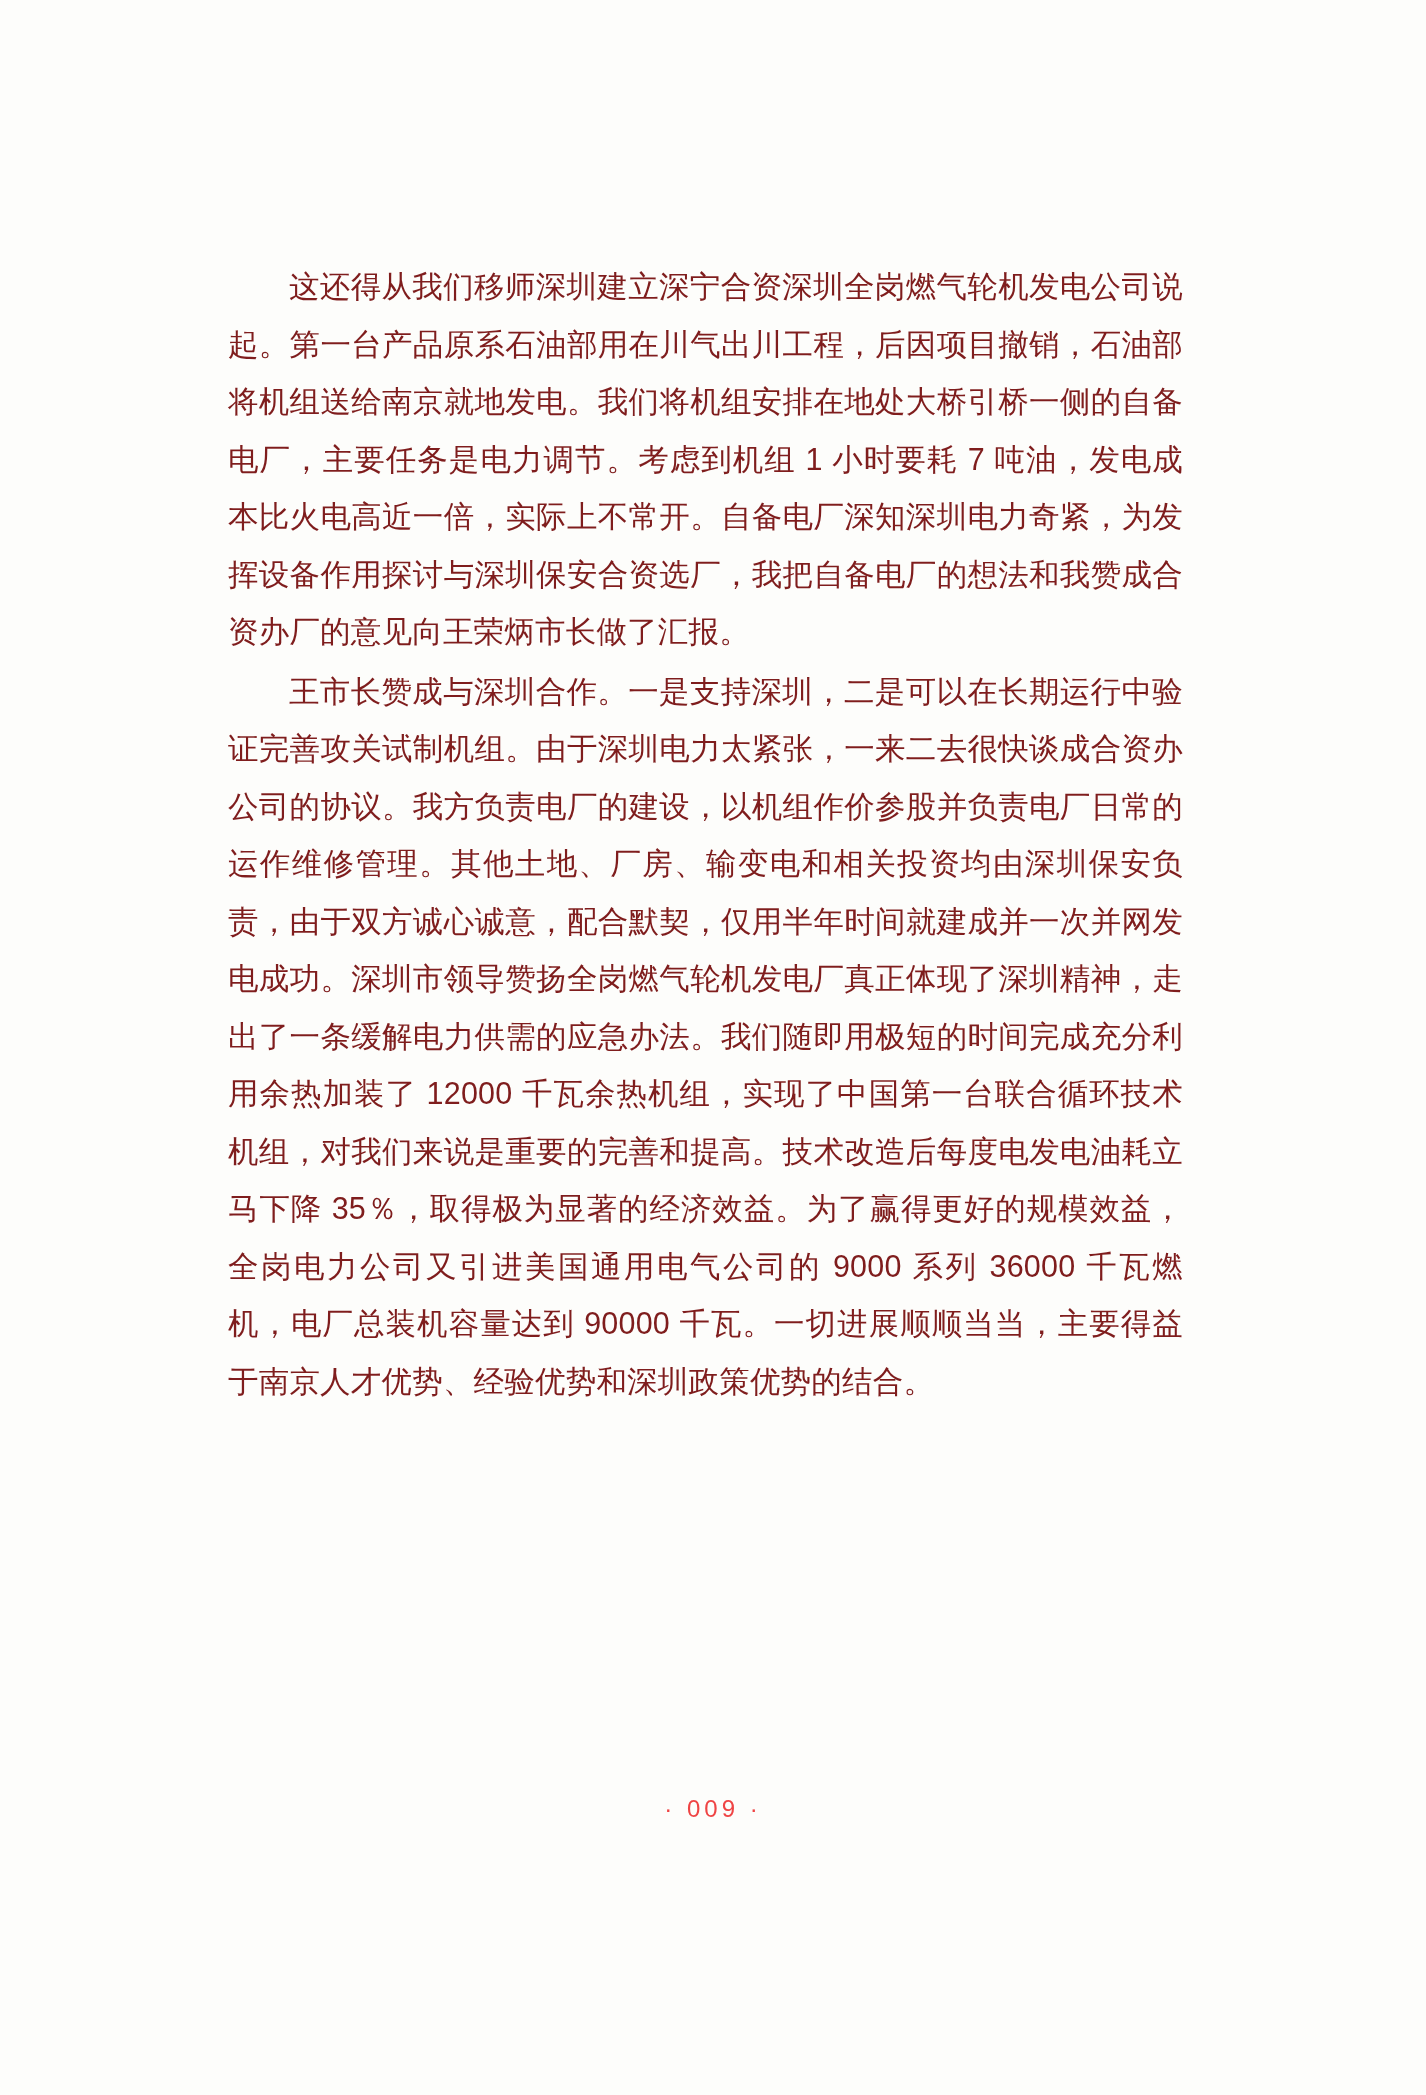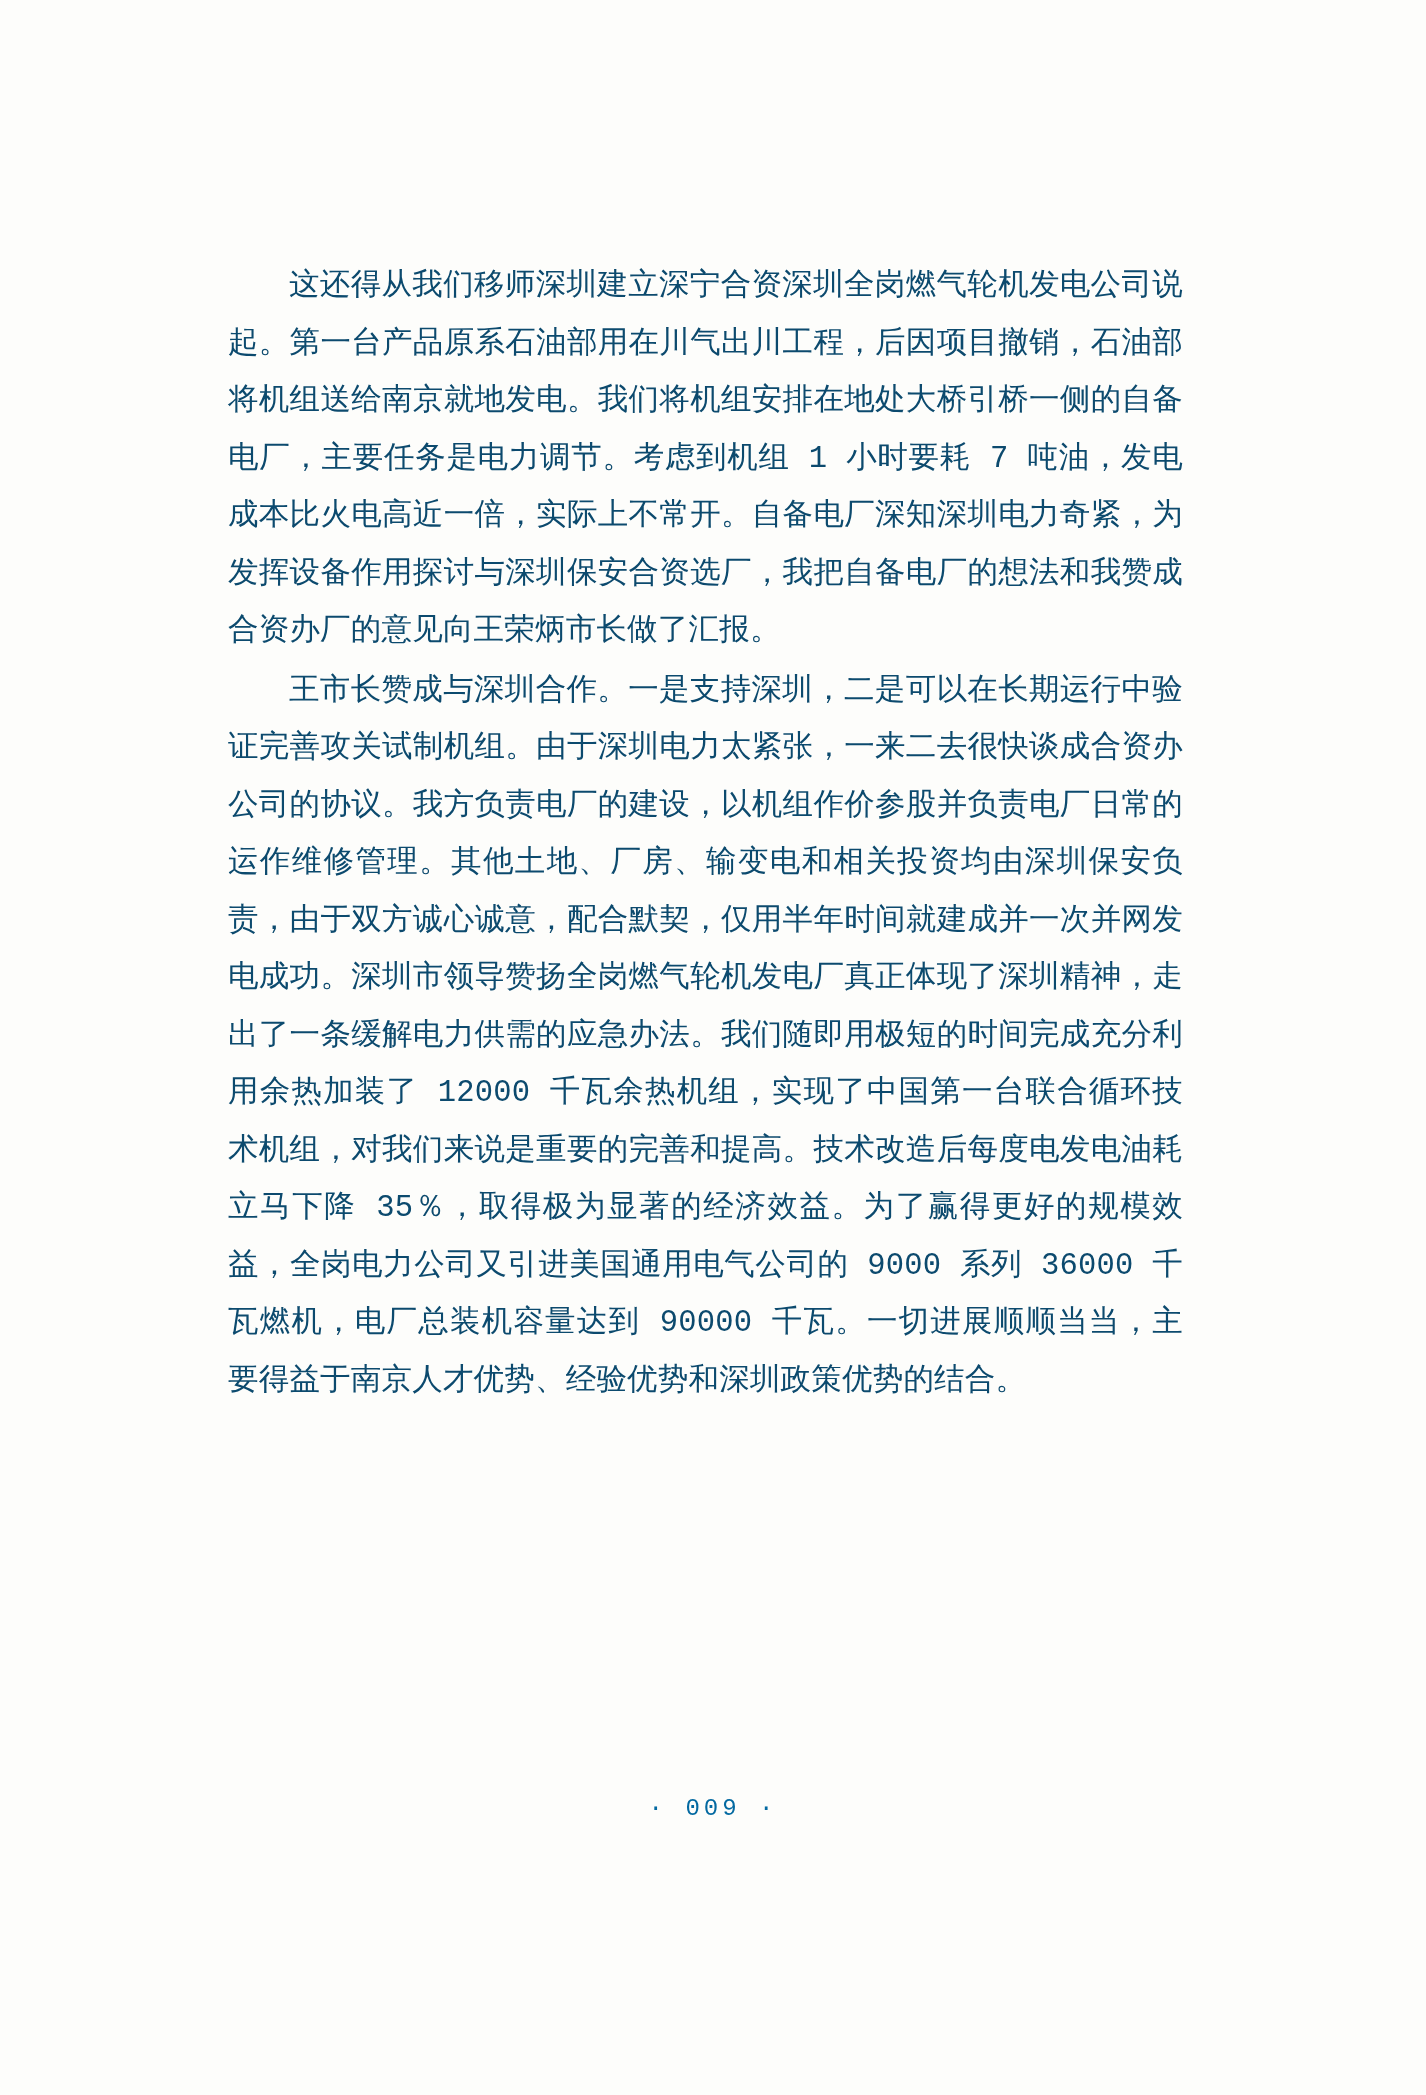--- a/index.html
+++ b/index.html
@@ -30,33 +30,33 @@
     width: 955px;
   }
   .para {
     margin: 0 0 2px 0;
     font-size: 30.5px;
     line-height: 57.5px;
     text-align: justify;
     text-justify: inter-ideograph;
     text-indent: 2em;
     letter-spacing: 0.2px;
-    color: #0c4a6e;
-    font-family: Liberation Mono, monospace;
+    color: #7f1d1d;
+    font-family: Liberation Sans, sans-serif;
   }
   .page-number {
     position: absolute;
     left: 0;
     top: 1795px;
     width: 1426px;
     text-align: center;
     font-size: 24px;
     letter-spacing: 4px;
-    color: #0369a1;
-    font-family: Liberation Mono, monospace;
+    color: #ef4444;
+    font-family: Liberation Sans, sans-serif;
   }
 </style>
 </head>
 <body>
 
 <div class="page">
 
   <div class="text-block">
     <p class="para">这还得从我们移师深圳建立深宁合资深圳全岗燃气轮机发电公司说起。第一台产品原系石油部用在川气出川工程，后因项目撤销，石油部将机组送给南京就地发电。我们将机组安排在地处大桥引桥一侧的自备电厂，主要任务是电力调节。考虑到机组 1 小时要耗 7 吨油，发电成本比火电高近一倍，实际上不常开。自备电厂深知深圳电力奇紧，为发挥设备作用探讨与深圳保安合资选厂，我把自备电厂的想法和我赞成合资办厂的意见向王荣炳市长做了汇报。</p>
     <p class="para">王市长赞成与深圳合作。一是支持深圳，二是可以在长期运行中验证完善攻关试制机组。由于深圳电力太紧张，一来二去很快谈成合资办公司的协议。我方负责电厂的建设，以机组作价参股并负责电厂日常的运作维修管理。其他土地、厂房、输变电和相关投资均由深圳保安负责，由于双方诚心诚意，配合默契，仅用半年时间就建成并一次并网发电成功。深圳市领导赞扬全岗燃气轮机发电厂真正体现了深圳精神，走出了一条缓解电力供需的应急办法。我们随即用极短的时间完成充分利用余热加装了 12000 千瓦余热机组，实现了中国第一台联合循环技术机组，对我们来说是重要的完善和提高。技术改造后每度电发电油耗立马下降 35％，取得极为显著的经济效益。为了赢得更好的规模效益，全岗电力公司又引进美国通用电气公司的 9000 系列 36000 千瓦燃机，电厂总装机容量达到 90000 千瓦。一切进展顺顺当当，主要得益于南京人才优势、经验优势和深圳政策优势的结合。</p>

